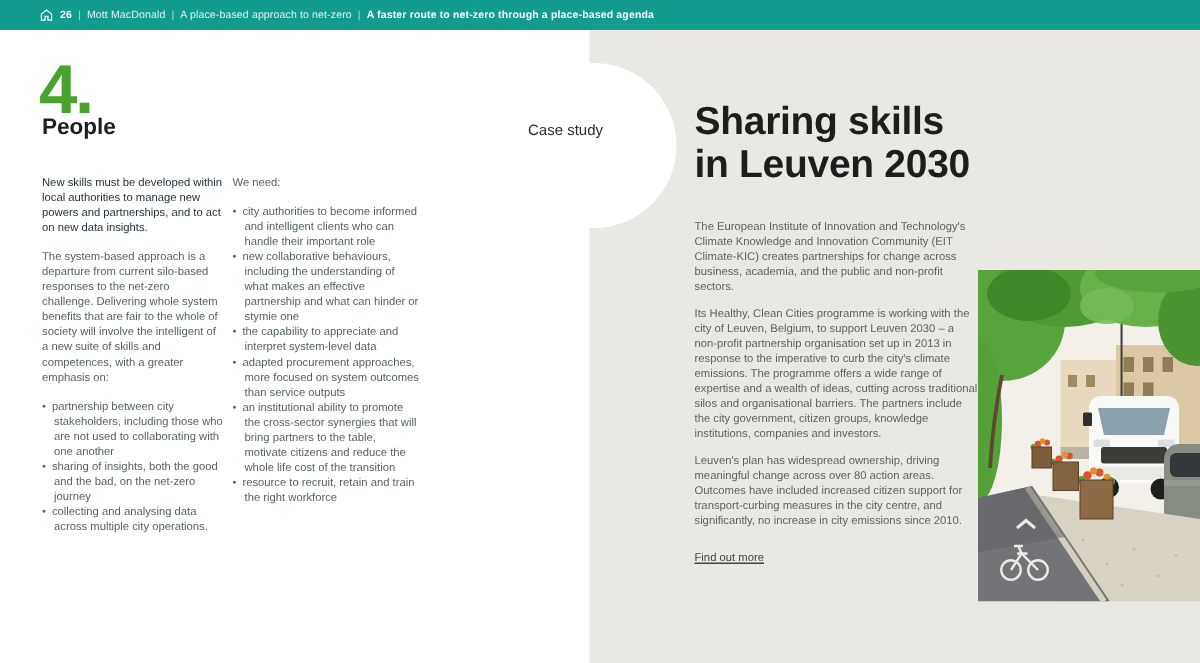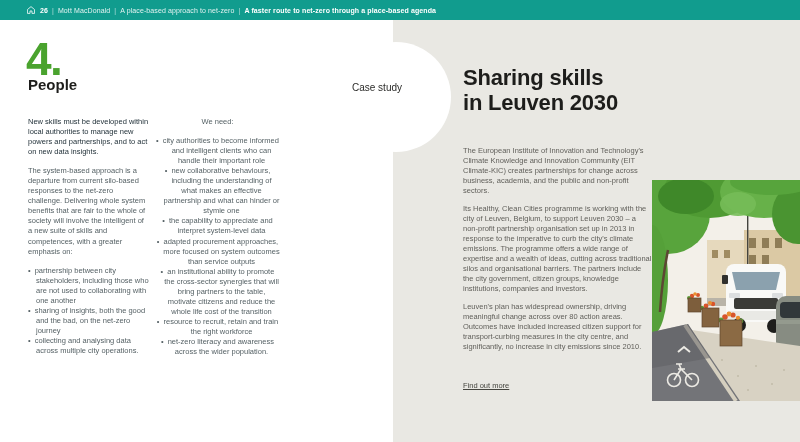--- a/index.html
+++ b/index.html
@@ -29,38 +29,38 @@
     position:absolute; left:26px; top:36px; font-size:46px; line-height:1;
     font-weight:800; color:#4AA32E; letter-spacing:-1.5px;
   }
   .section-title {
     position:absolute; left:28px; top:76px; margin:0;
     font-size:15px; font-weight:700; color:#1D1D1B;
   }
 
   .col { position:absolute; top:117px; font-size:7.5px; line-height:1.34; color:#566266; }
   .col1 { left:28px; width:121px; }
-  .col2 { left:155px; width:125px;text-align:center; }
+  .col2 { left:155px; width:125px; }
   .col p { margin:0 0 9px 0; }
   .intro { font-weight:400; color:#24333B; }
   ul.bullets { list-style:none; margin:0; padding:0; }
   ul.bullets li { padding-left:8px; text-indent:-8px; margin:0; }
   ul.bullets li::before { content:"•"; padding-right:4px; }
 
   
   .case-label { position:absolute; left:352px; top:82px; font-size:10px; color:#2B2B29; }
   .cs-title {
-    position:absolute; left:463px; top:66px; font-size:22px; line-height:1.13;
+    position:absolute; left:463px; top:66px; font-size:26px; line-height:1.13;
     font-weight:700; color:#1D1D1B; letter-spacing:-.2px;
   }
   .cs-title span { display:block; }
   .cs-body { position:absolute; left:463px; top:146px; width:190px; font-size:7.5px; line-height:1.32; color:#605F5A; }
   .cs-body p { margin:0 0 9px 0; }
   .cs-link {
-    display:inline-block; margin-top:20px; color:#45453F;
+    display:inline-block; margin-top:6px; color:#45453F;
     text-decoration:underline; cursor:pointer; font-size:7.5px;
   }
 
   .photo { position:absolute; left:652px; top:180px; width:148px; height:221px; display:block; }
 </style>
 </head>
 <body>
 
 <div class="page">
 
@@ -97,21 +97,20 @@
 
   <div class="col col2">
     <p>We need:</p>
     <ul class="bullets">
       <li>city authorities to become informed and intelligent clients who can handle their important role</li>
       <li>new collaborative behaviours, including the understanding of what makes an effective partnership and what can hinder or stymie one</li>
       <li>the capability to appreciate and interpret system-level data</li>
       <li>adapted procurement approaches, more focused on system outcomes than service outputs</li>
       <li>an institutional ability to promote the cross-sector synergies that will bring partners to the table, motivate citizens and reduce the whole life cost of the transition</li>
       <li>resource to recruit, retain and train the right workforce</li>
-      <li>net-zero literacy and awareness across the wider population.</li>
     </ul>
   </div>
 
   <div class="case-label">Case study</div>
 
   <div class="cs-title">
     <span>Sharing skills</span>
     <span>in Leuven 2030</span>
   </div>
 

